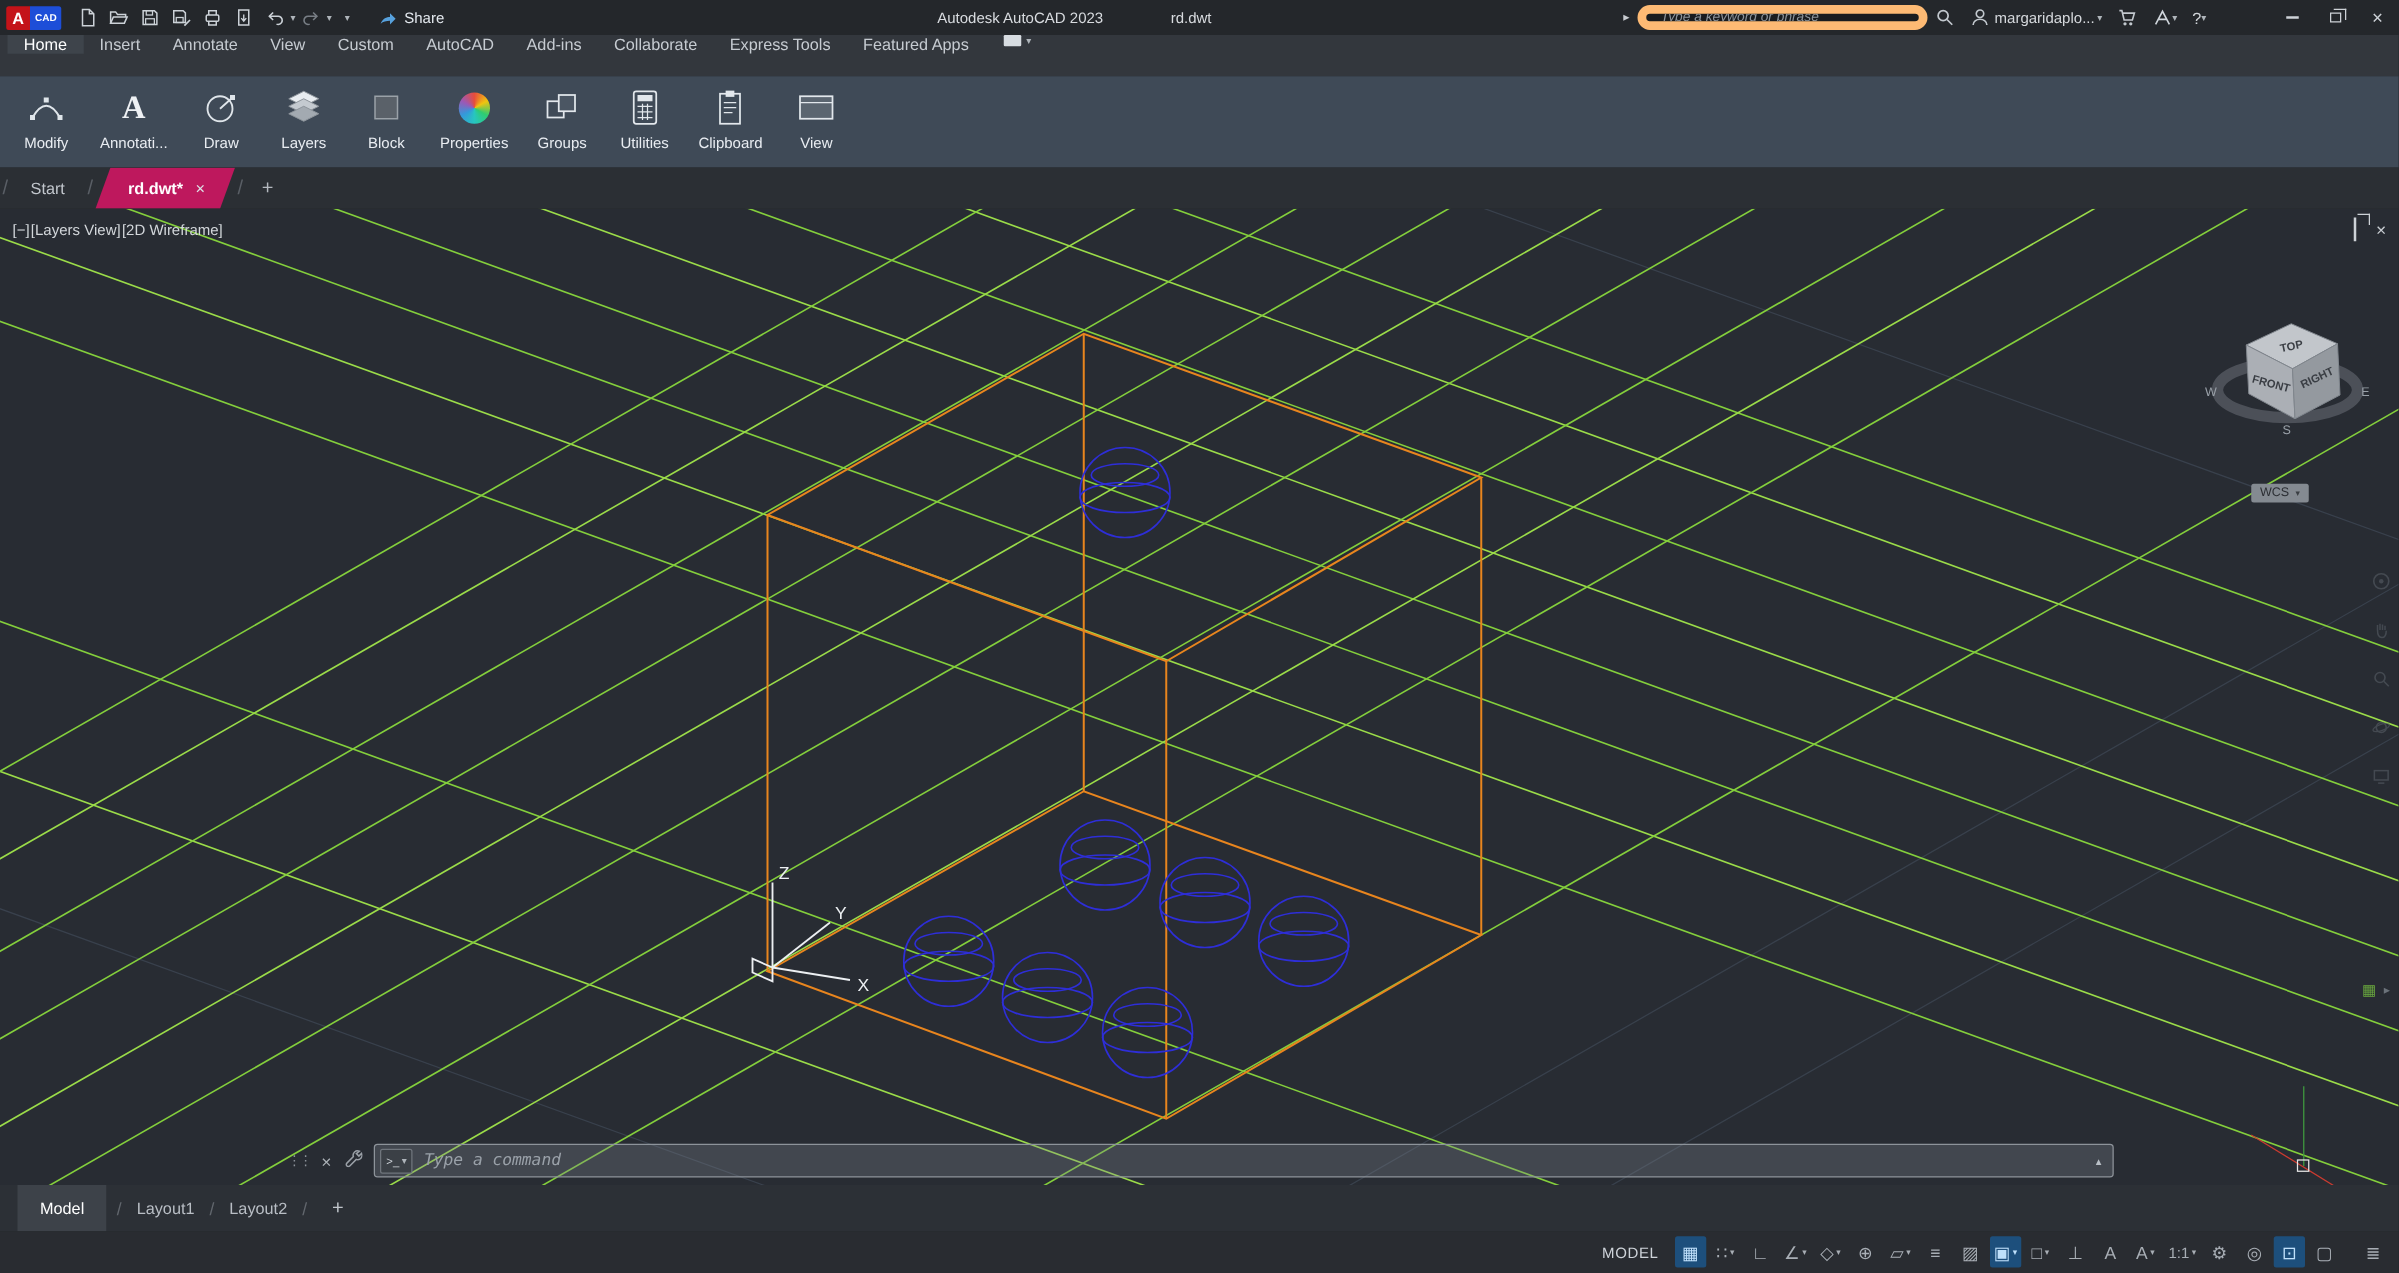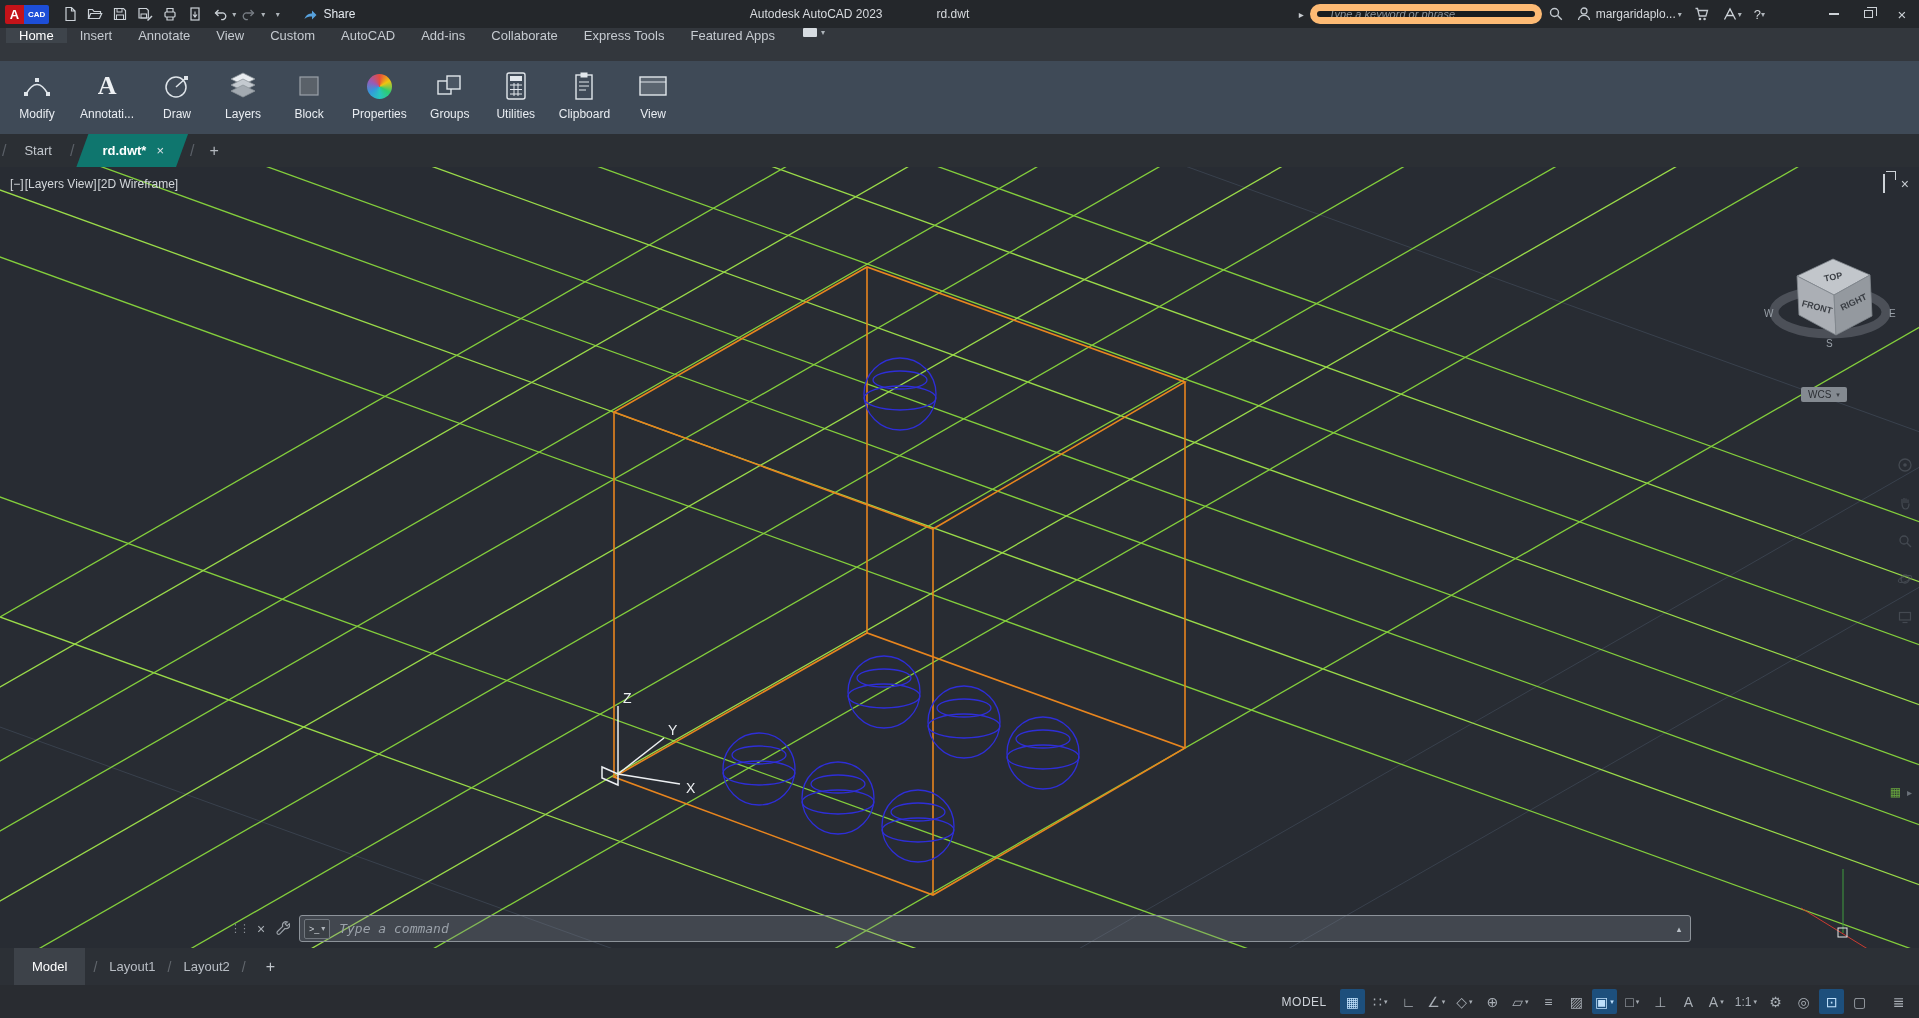--- a/index.html
+++ b/index.html
@@ -55,21 +55,21 @@
   .panel-label { font-size:12px; color:#e9edf2; white-space:nowrap; }
   .aletter { font-family:"Liberation Serif", serif; font-size:26px; color:#eef1f4; font-weight:bold; line-height:1; }
   .colorwheel { width:25px; height:25px; border-radius:50%;
                 background:conic-gradient(#e74c3c,#f1c40f,#2ecc71,#27c6c0,#3498db,#9b59b6,#e74c3c); }
 
   
   .filetabs { position:absolute; top:134px; left:0; width:100%; height:33px; background:#2b2f34;
               display:flex; align-items:stretch; color:#c2c7cd; font-size:13px; }
   .ft-sep { display:flex; align-items:center; color:#5a5f66; font-size:16px; padding:0 2px; }
   .ftab { display:flex; align-items:center; padding:0 16px;text-align:center; }
-  .ftab.active { background:#0f766e; color:#fff; font-weight:bold;
+  .ftab.active { background:#be185d; color:#fff; font-weight:bold;
                  clip-path:polygon(12px 0, 100% 0, calc(100% - 12px) 100%, 0 100%);
                  padding:0 24px 0 26px; gap:10px; }
   .ft-close { font-weight:normal; font-size:13px; color:#dde2e7; }
   .ft-plus { display:flex; align-items:center; padding:0 13px; font-size:16px; color:#b4b9bf; }
 
   
   .viewport { position:absolute; top:167px; left:0; width:1919px; height:781px; background:#282c33; overflow:hidden; }
   .draw { position:absolute; left:0; top:0; }
   .vp-label { position:absolute; left:10px; top:10px; font-size:12px; color:#d3d7db; display:flex; gap:1px; }
   .vp-winbtns { position:absolute; right:10px; top:8px; display:flex; gap:16px; align-items:center; color:#c9ced3; }

